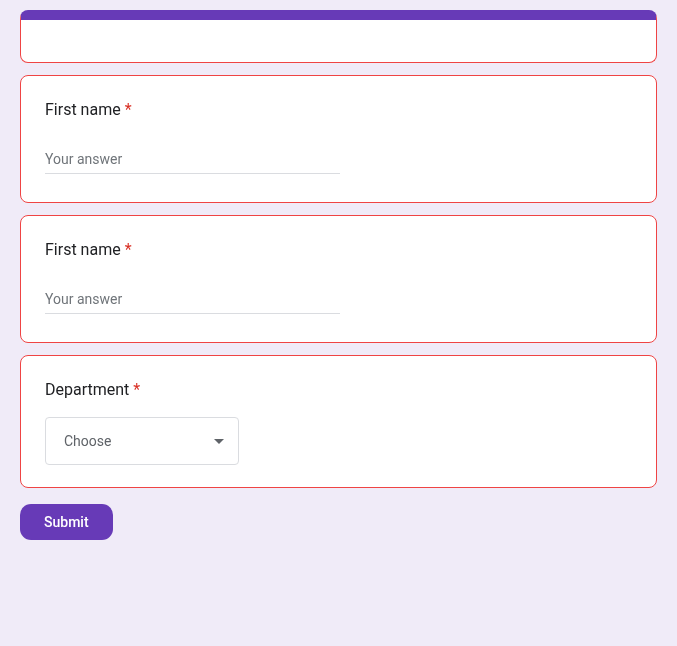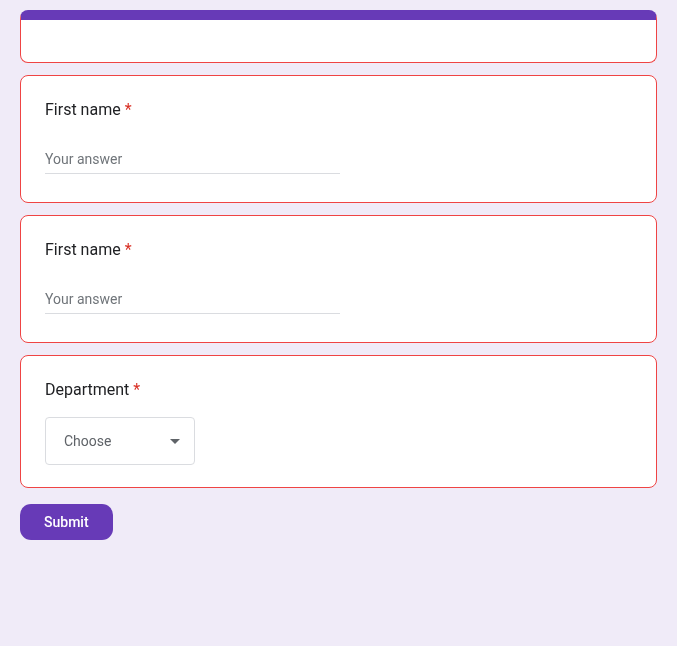--- a/index.html
+++ b/index.html
@@ -60,21 +60,21 @@
       color: #0f172a;
       background: transparent;
       font-family: inherit;
     }
     .text-input::placeholder {
       color: #70757a;
     }
     .dropdown {
       border: 1px solid #dadce0;
       border-radius: 4px;
-      width: 150px;
+      width: 194px;
       height: 48px;
       padding: 0 14px 0 18px;
       display: flex;
       align-items: center;
       justify-content: space-between;
       cursor: pointer;
       background: #fff;
     }
     .dropdown-label {
       color: #5f6368;

